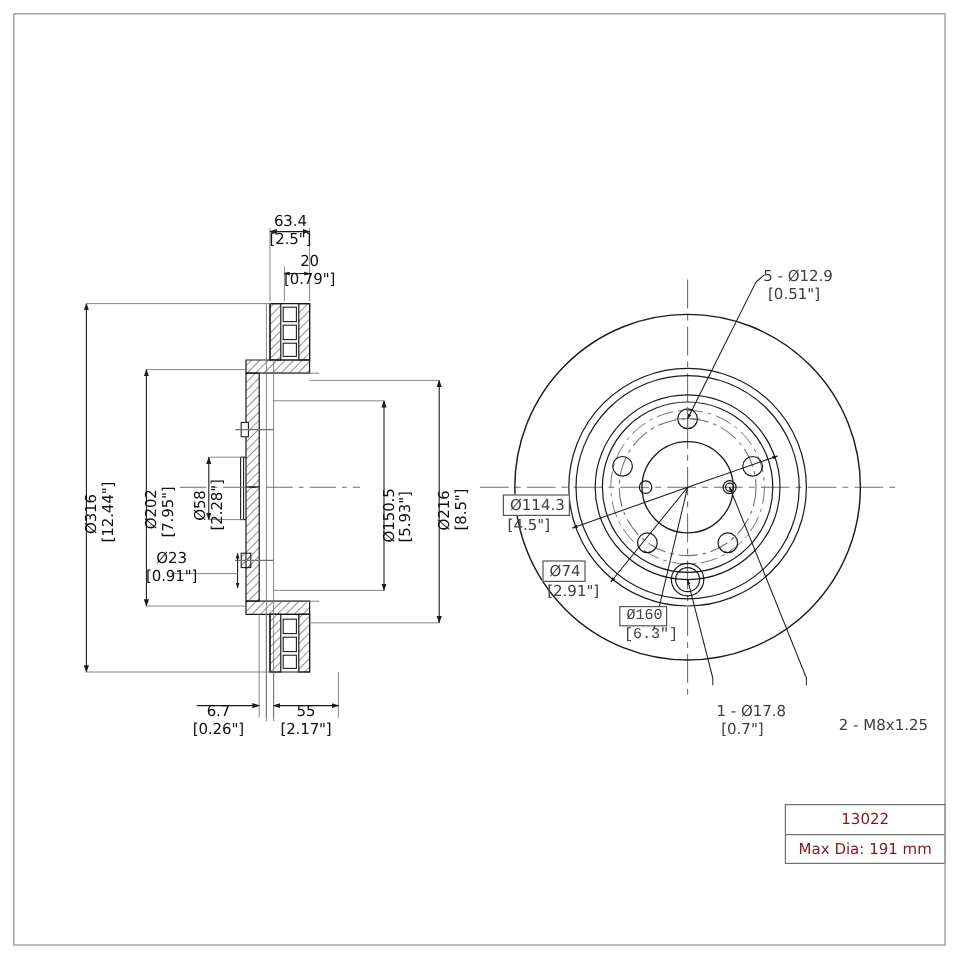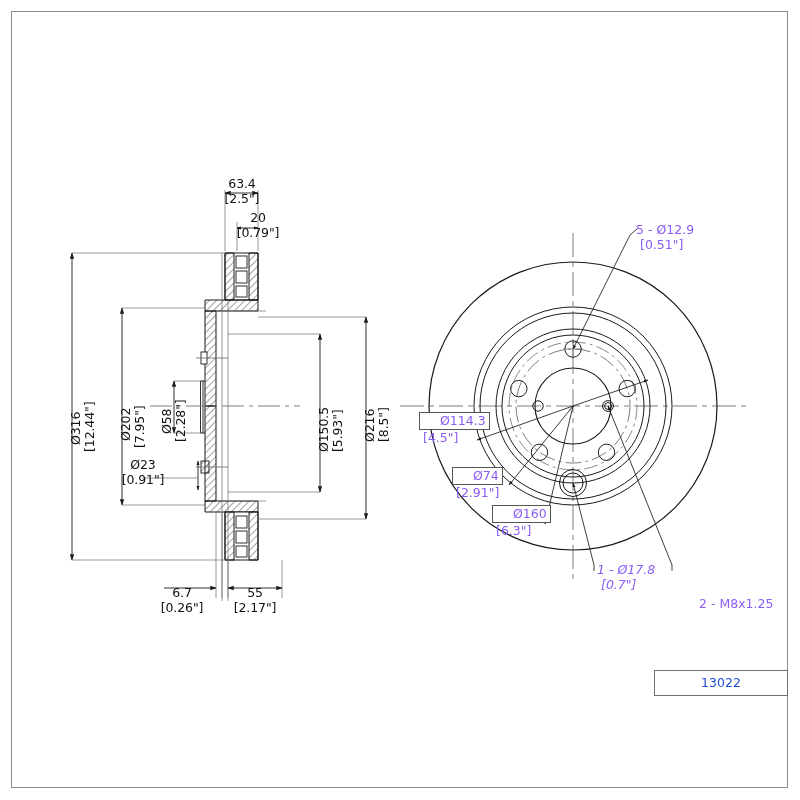--- a/index.html
+++ b/index.html
@@ -20,43 +20,43 @@
 
   
   #titleblock{
     position:absolute;left:654px;top:670px;width:134px;
     border:1px solid #6f6f6f;border-bottom:none;
     box-sizing:border-box;background:#fff;
   }
   #titleblock .tb-row{
     height:23.6px;line-height:23.6px;
     border-bottom:1px solid #6f6f6f;
-    text-align:center;font-size:12.5px;color:#1d4ed8;
+    text-align:center;font-size:12.5px;color:#7f1d1d;
     white-space:nowrap;overflow:hidden;
   }
 
   
   .dim{
     position:absolute;font-size:12.5px;color:#111;
     white-space:nowrap;letter-spacing:-0.1px;
   }
   .dim.vert{
     transform-origin:0 0;
     transform:rotate(-90deg);
   }
   .dim .l2{display:block;}
   .dim.ctr{text-align:center;}
 
   
   .boxed{
-    position:absolute;font-size:12.5px;color:#8b5cf6;white-space:nowrap;
+    position:absolute;font-size:12.5px;color:#404040;white-space:nowrap;
   }
   .boxed .bx{
     display:inline-block;border:1px solid #555;
-    padding:0px 3px 1px 20px;background:#fff;
+    padding:0px 3px 1px 5px;background:#fff;
   }
   .boxed .sub{display:block;padding-left:4px;}
 </style>
 </head>
 <body>
 
 <div id="sheet">
 
   <div id="frame"></div>
 
@@ -334,31 +334,32 @@
   <div class="boxed" style="left:419px;top:412px;">
     <span class="bx">Ø114.3</span>
     <span class="sub">[4.5"]</span>
   </div>
 
   <div class="boxed" style="left:452px;top:467px;">
     <span class="bx">Ø74</span>
     <span class="sub">[2.91"]</span>
   </div>
 
-  <div class="boxed" style="left:492px;top:505px;">
+  <div class="boxed" style="left:516px;top:505px;font-family:Liberation Mono, monospace;">
     <span class="bx">Ø160</span>
     <span class="sub">[6.3"]</span>
   </div>
 
-  <div class="boxed" style="left:597px;top:562px;font-style:italic;">
+  <div class="boxed" style="left:597px;top:585px;">
     <span>1 - Ø17.8</span>
     <span class="sub">[0.7"]</span>
   </div>
 
   <div class="boxed" style="left:699px;top:562px;margin-top:34px;">
     <span>2 - M8x1.25</span>
   </div>
 
   <div id="titleblock">
     <div class="tb-row">13022</div>
+    <div class="tb-row">Max Dia: 191 mm</div>
   </div>
 
 </div>
 
 </body></html>

